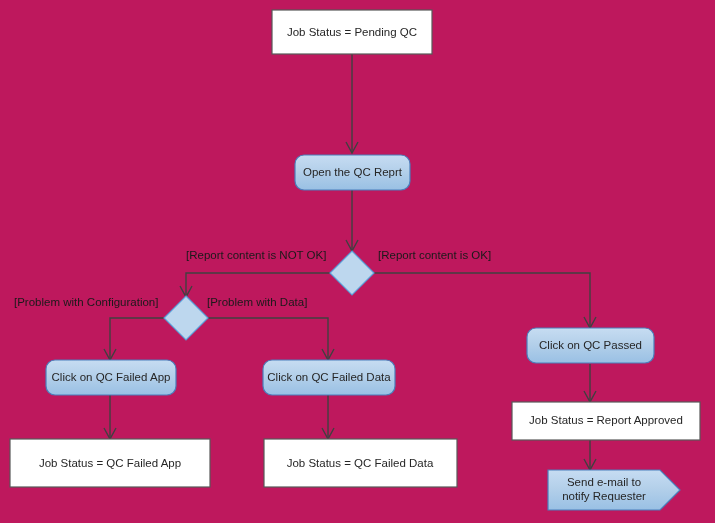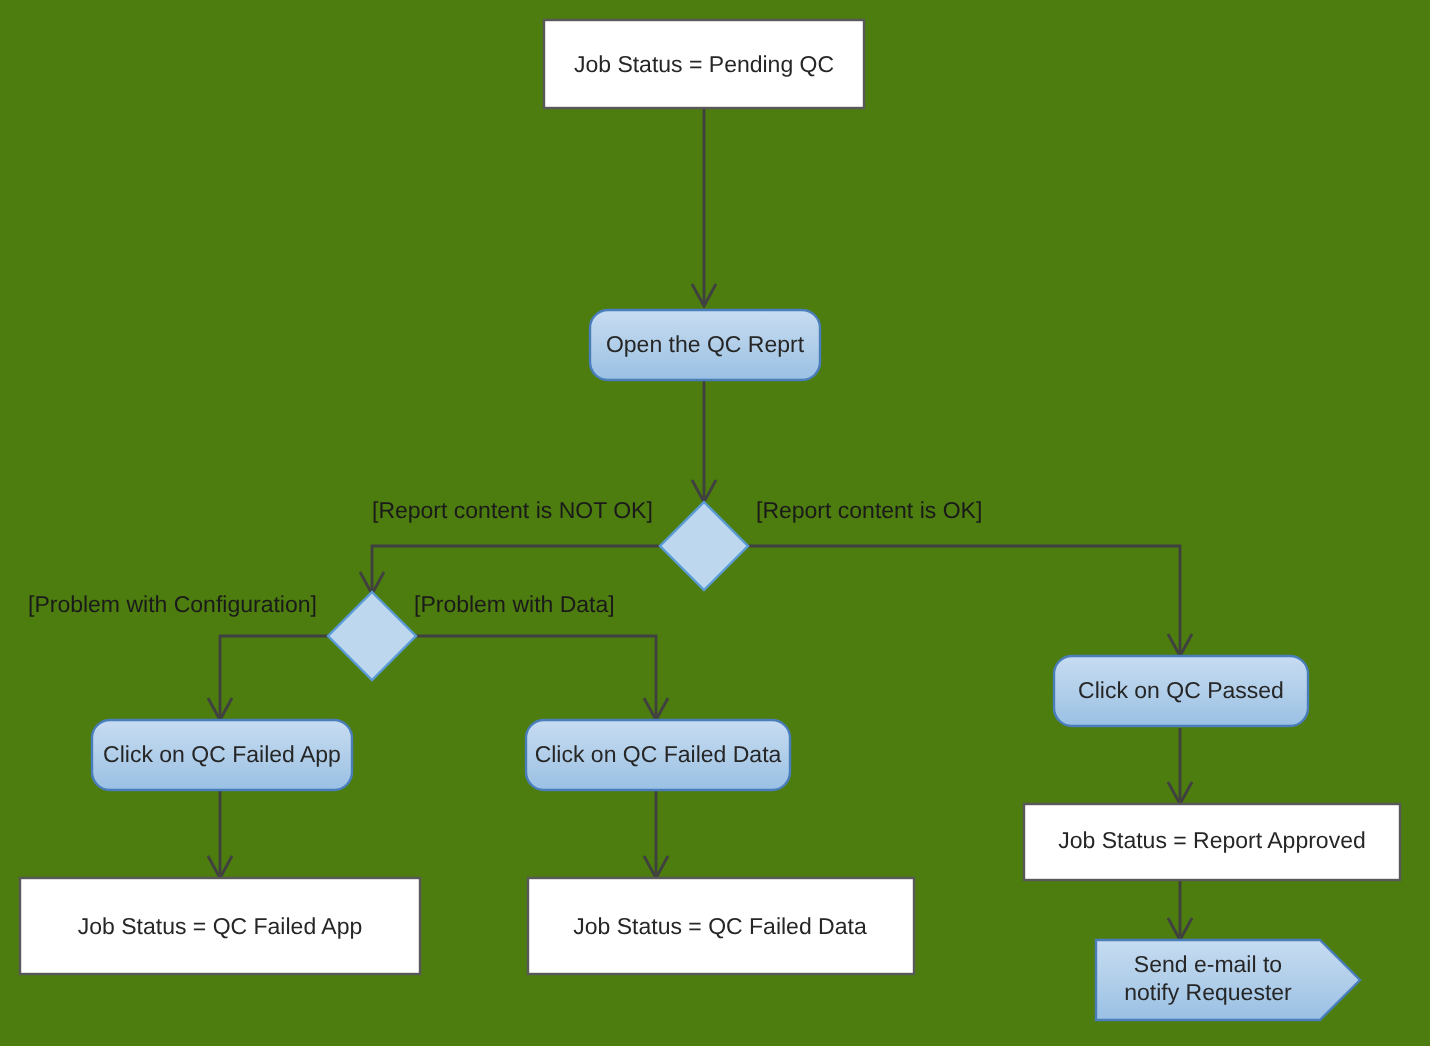--- a/index.html
+++ b/index.html
@@ -10,21 +10,21 @@
   body {
     width: 715px;
     height: 523px;
     font-family: "Liberation Sans", sans-serif;
     overflow: hidden;
   }
   #diagram-canvas {
     position: relative;
     width: 715px;
     height: 523px;
-    background: #4d7c0f;
+    background: #be185d;
   }
   svg#flow {
     display: block;
     width: 715px;
     height: 523px;
   }
   .node-label {
     font-family: "Liberation Sans", sans-serif;
     font-size: 11.5px;
     fill: #262626;

